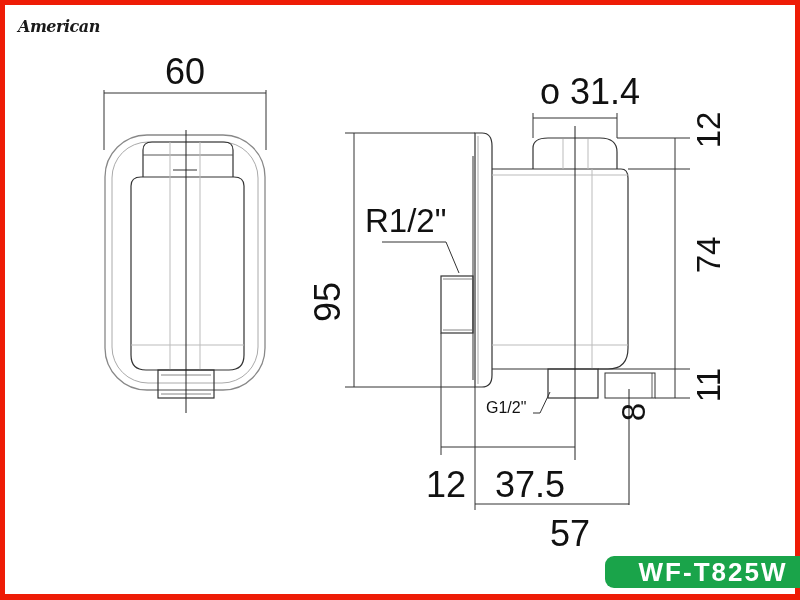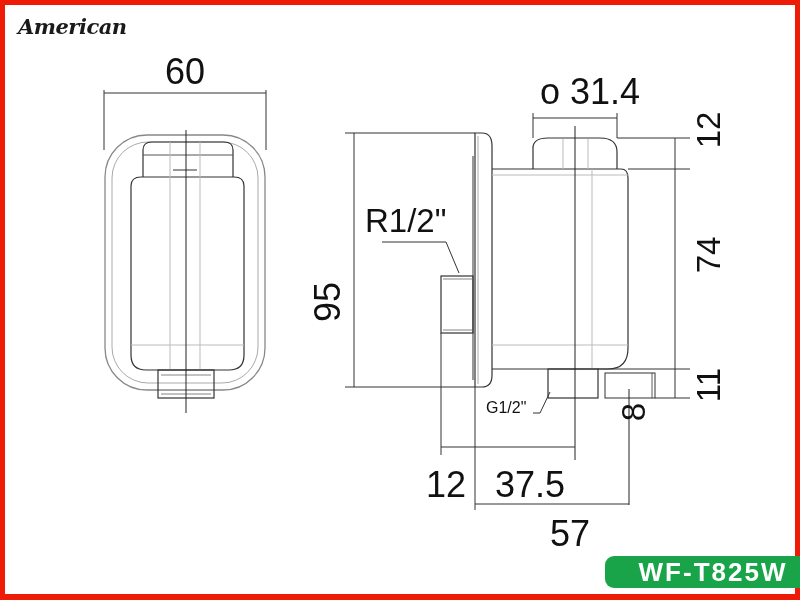--- a/index.html
+++ b/index.html
@@ -1,18 +1,18 @@
 <!DOCTYPE html>
 <html><head>
 <meta charset="utf-8">
 <style>
   html, body { margin: 0; padding: 0; }
   body { width: 800px; height: 600px; position: relative; background: #ffffff; overflow: hidden; font-family: "Liberation Sans", sans-serif; }
   .frame { position: absolute; left: 0; top: 0; width: 800px; height: 600px; box-sizing: border-box; border-top: 5px solid #ee1c06; border-left: 5px solid #ee1c06; border-bottom: 6px solid #ee1c06; border-right: 5px solid #ee1c06; }
-  .logo { position: absolute; left: 18px; top: 16px; font-family: "DejaVu Serif", serif; font-style: italic; font-weight: bold; font-size: 21px; line-height: 22px; color: #1a1a1a; letter-spacing: -0.5px; }
+  .logo { position: absolute; left: 18px; top: 16px; font-family: "DejaVu Serif", serif; font-style: italic; font-weight: bold; font-size: 16px; line-height: 22px; color: #1a1a1a; letter-spacing: -0.5px; }
   .logo div { white-space: nowrap; }
   .badge { position: absolute; left: 605px; top: 556px; width: 216px; height: 32px; background: #1aa44a; border-radius: 9px; color: #ffffff; font-family: "Liberation Sans", sans-serif; font-weight: bold; font-size: 26px; line-height: 32px; text-align: center; letter-spacing: 2px; }
   svg.drawing { position: absolute; left: 0; top: 0; }
   .dim { font-family: "Liberation Sans", sans-serif; fill: #111; }
 </style>
 </head>
 <body>
 
 <div class="frame"></div>
 

